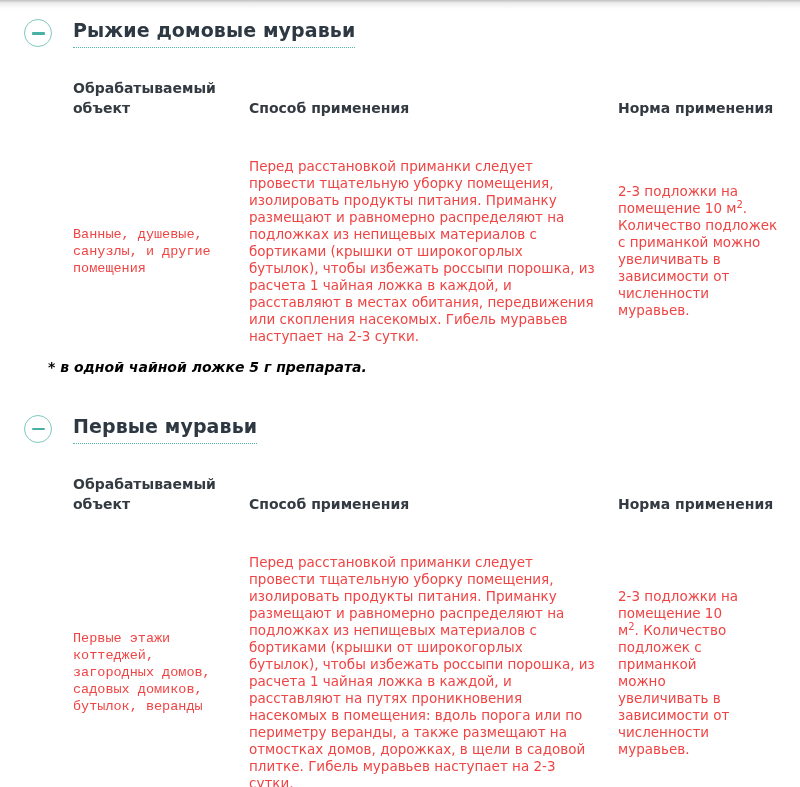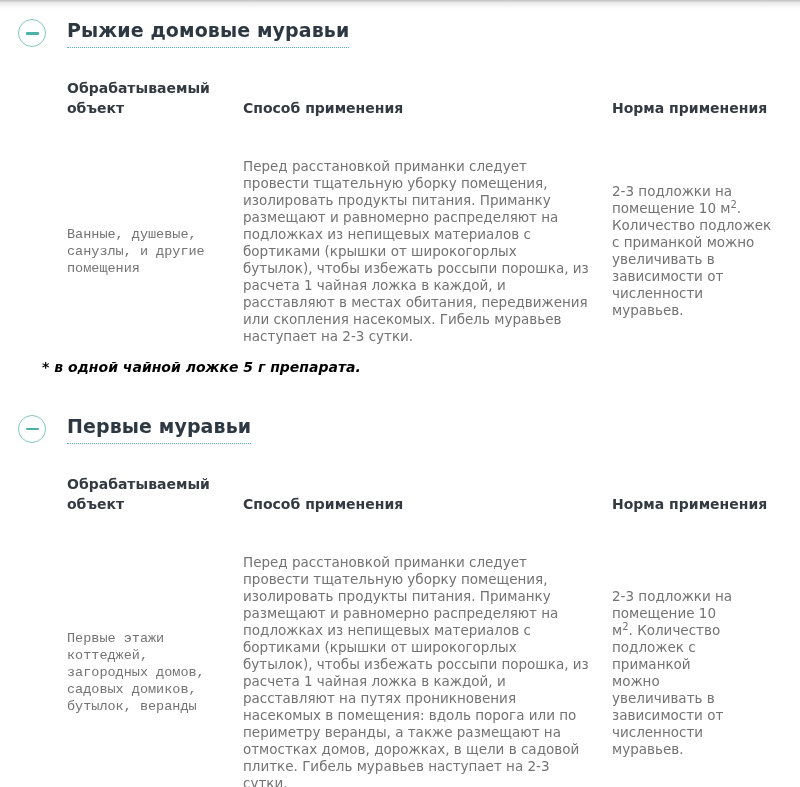--- a/index.html
+++ b/index.html
@@ -15,21 +15,21 @@
     font-family: "DejaVu Sans", "Liberation Sans", sans-serif;
     -webkit-font-smoothing: antialiased;
   }
   .top-shadow {
     position: absolute;
     top: 0; left: 0;
     width: 100%; height: 9px;
     background: linear-gradient(to bottom, rgba(90,90,90,0.38) 0px, rgba(140,140,140,0.16) 3px, rgba(255,255,255,0) 9px);
     pointer-events: none;
   }
-  .section { padding-left: 18px; }
+  .section { padding-left: 24px; }
   .sec1 { padding-top: 19px; }
   .sec2 { padding-top: 40px; }
 
   .section-header { display: flex; align-items: center; }
   .collapse-btn {
     width: 28px; height: 28px; min-width: 28px;
     border-radius: 50%;
     border: 1.6px solid #7fc7c0;
     background: transparent;
     display: inline-flex; align-items: center; justify-content: center;
@@ -69,21 +69,21 @@
     font-weight: 700;
     color: #333a41;
     line-height: 20px;
     padding: 0;
     margin-left: 38px;
   }
   .app-table td {
     vertical-align: middle;
     font-size: 13.5px;
     line-height: 17px;
-    color: #737373;
+    color: #ef4444;
     padding: 40px 0 0 0;
   }
   .cell-object-inner  { max-width: 160px; font-family: Liberation Mono, monospace; }
   .cell-method-inner  { max-width: 346px; }
   .tbl1 .cell-rate-inner { max-width: 160px; }
   .tbl2 .cell-rate-inner { max-width: 125px; }
   sup { font-size: 10px; line-height: 0; }
 
   .footnote {
     margin: 14px 0 0 24px;

